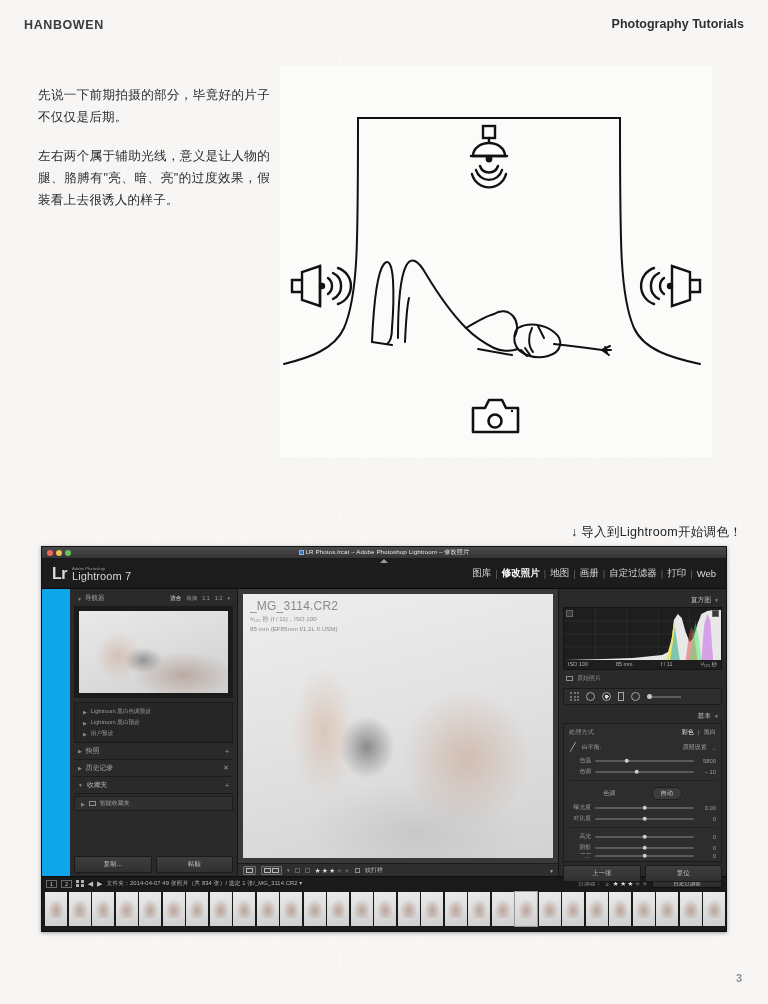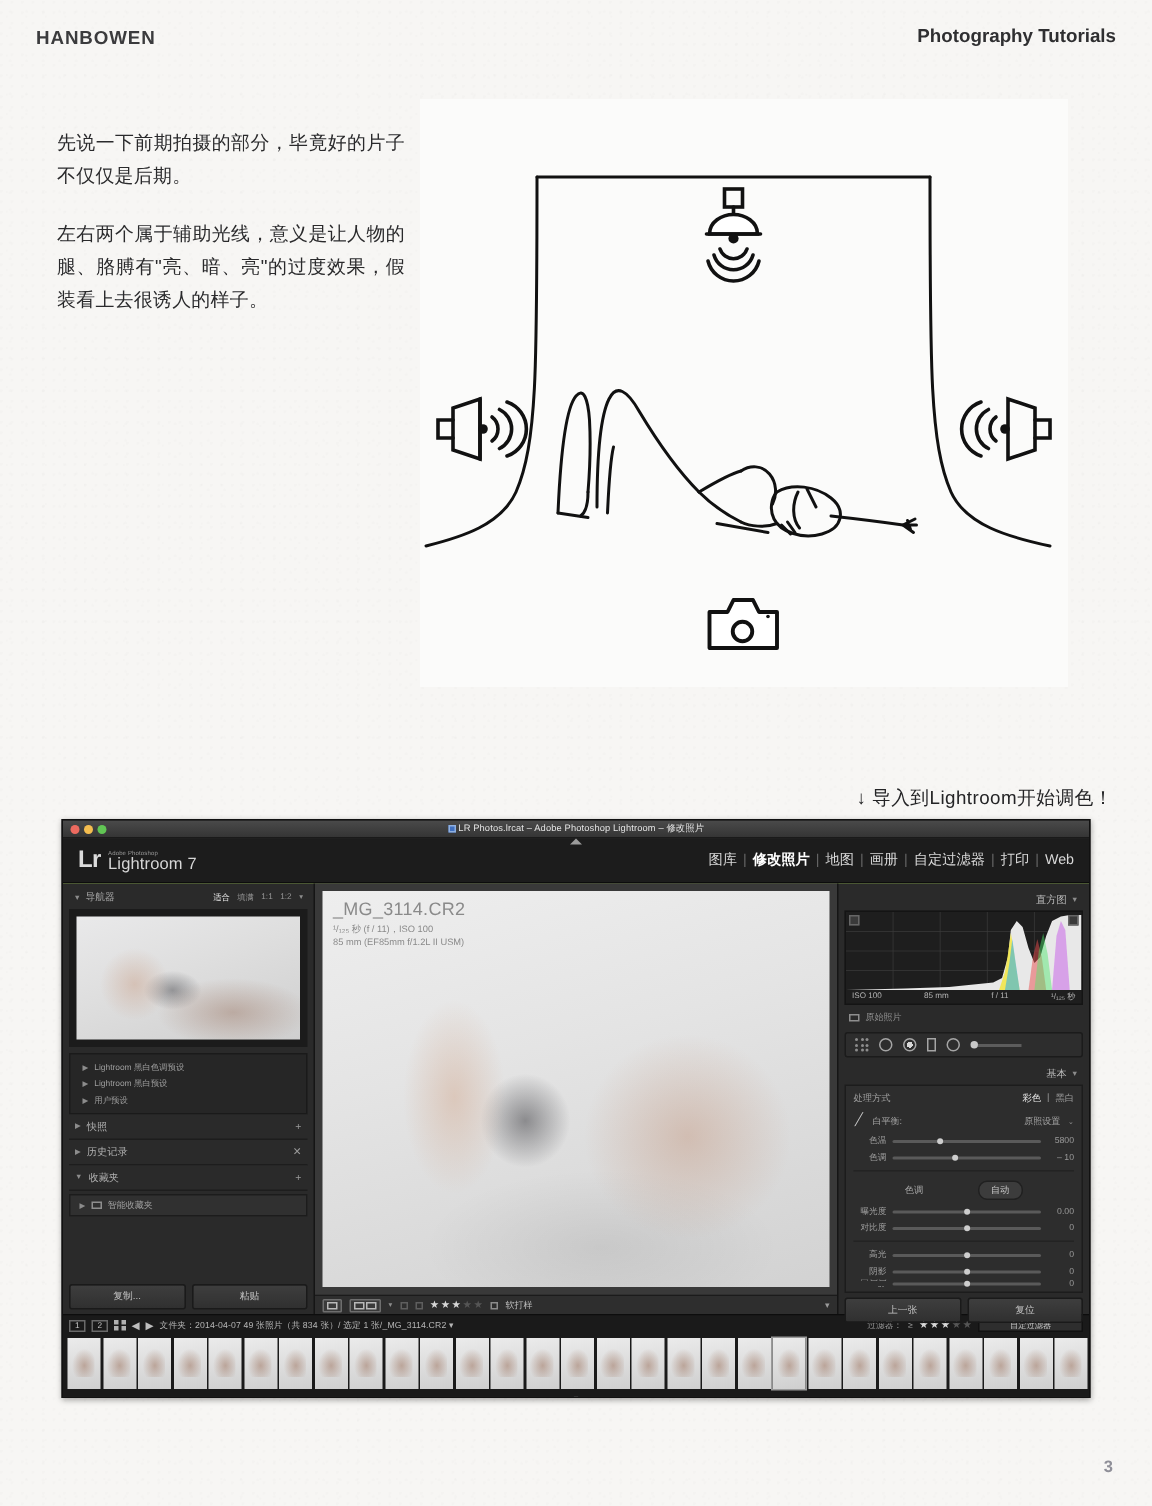--- a/index.html
+++ b/index.html
@@ -98,21 +98,21 @@
   }
   .lr-modules .sep { color: #666; }
   .lr-modules .mod { cursor: pointer; }
   .lr-modules .mod.active { color: #ffffff; font-weight: bold; }
   .lr-uparrow {
     position: absolute; left: 50%; top: 0; transform: translateX(-50%);
     width: 0; height: 0; border-left: 4px solid transparent;
     border-right: 4px solid transparent; border-bottom: 4px solid #9b9b9b;
   }
 
-  .lr-body { position: relative; height: 287px; background: #bef264; display: flex; }
+  .lr-body { position: relative; height: 287px; background: #0ea5e9; display: flex; padding-left: 28px; }
 
   
   .lr-left { width: 168px; background: #2a2a2a; border-right: 1px solid #151515;
              padding: 3px 4px; display: flex; flex-direction: column; }
   .panel-head {
     display: flex; align-items: center; justify-content: space-between;
     font-size: 6.5px; color: #a8a8a8; padding: 2px 3px;
   }
   .panel-head .left { display: flex; align-items: center; gap: 3px; }
   .tri { font-size: 5px; color: #8c8c8c; }

